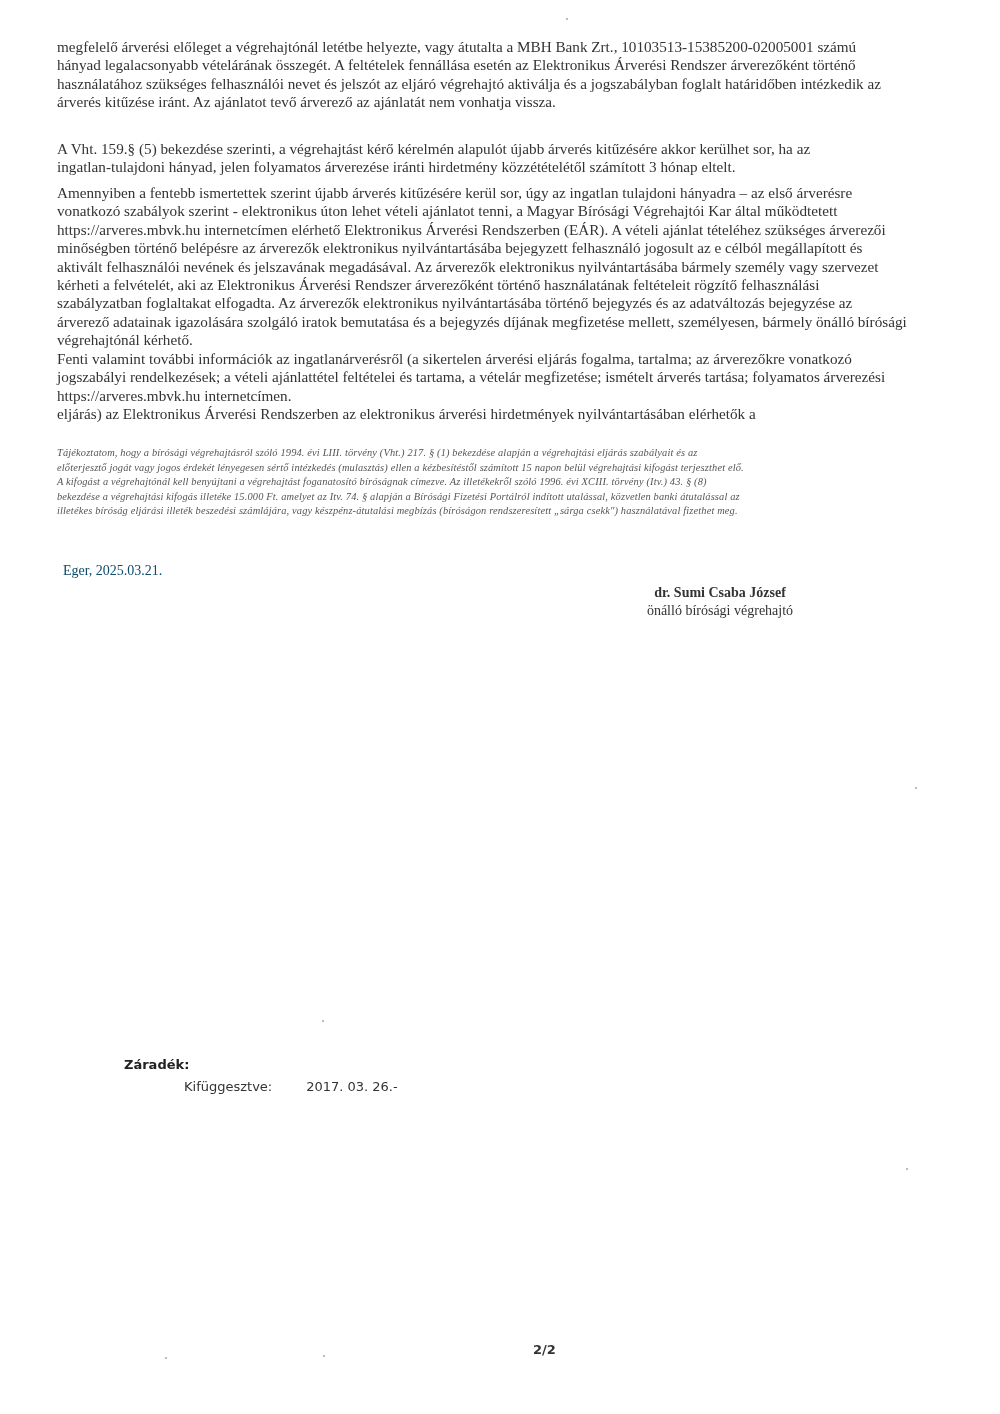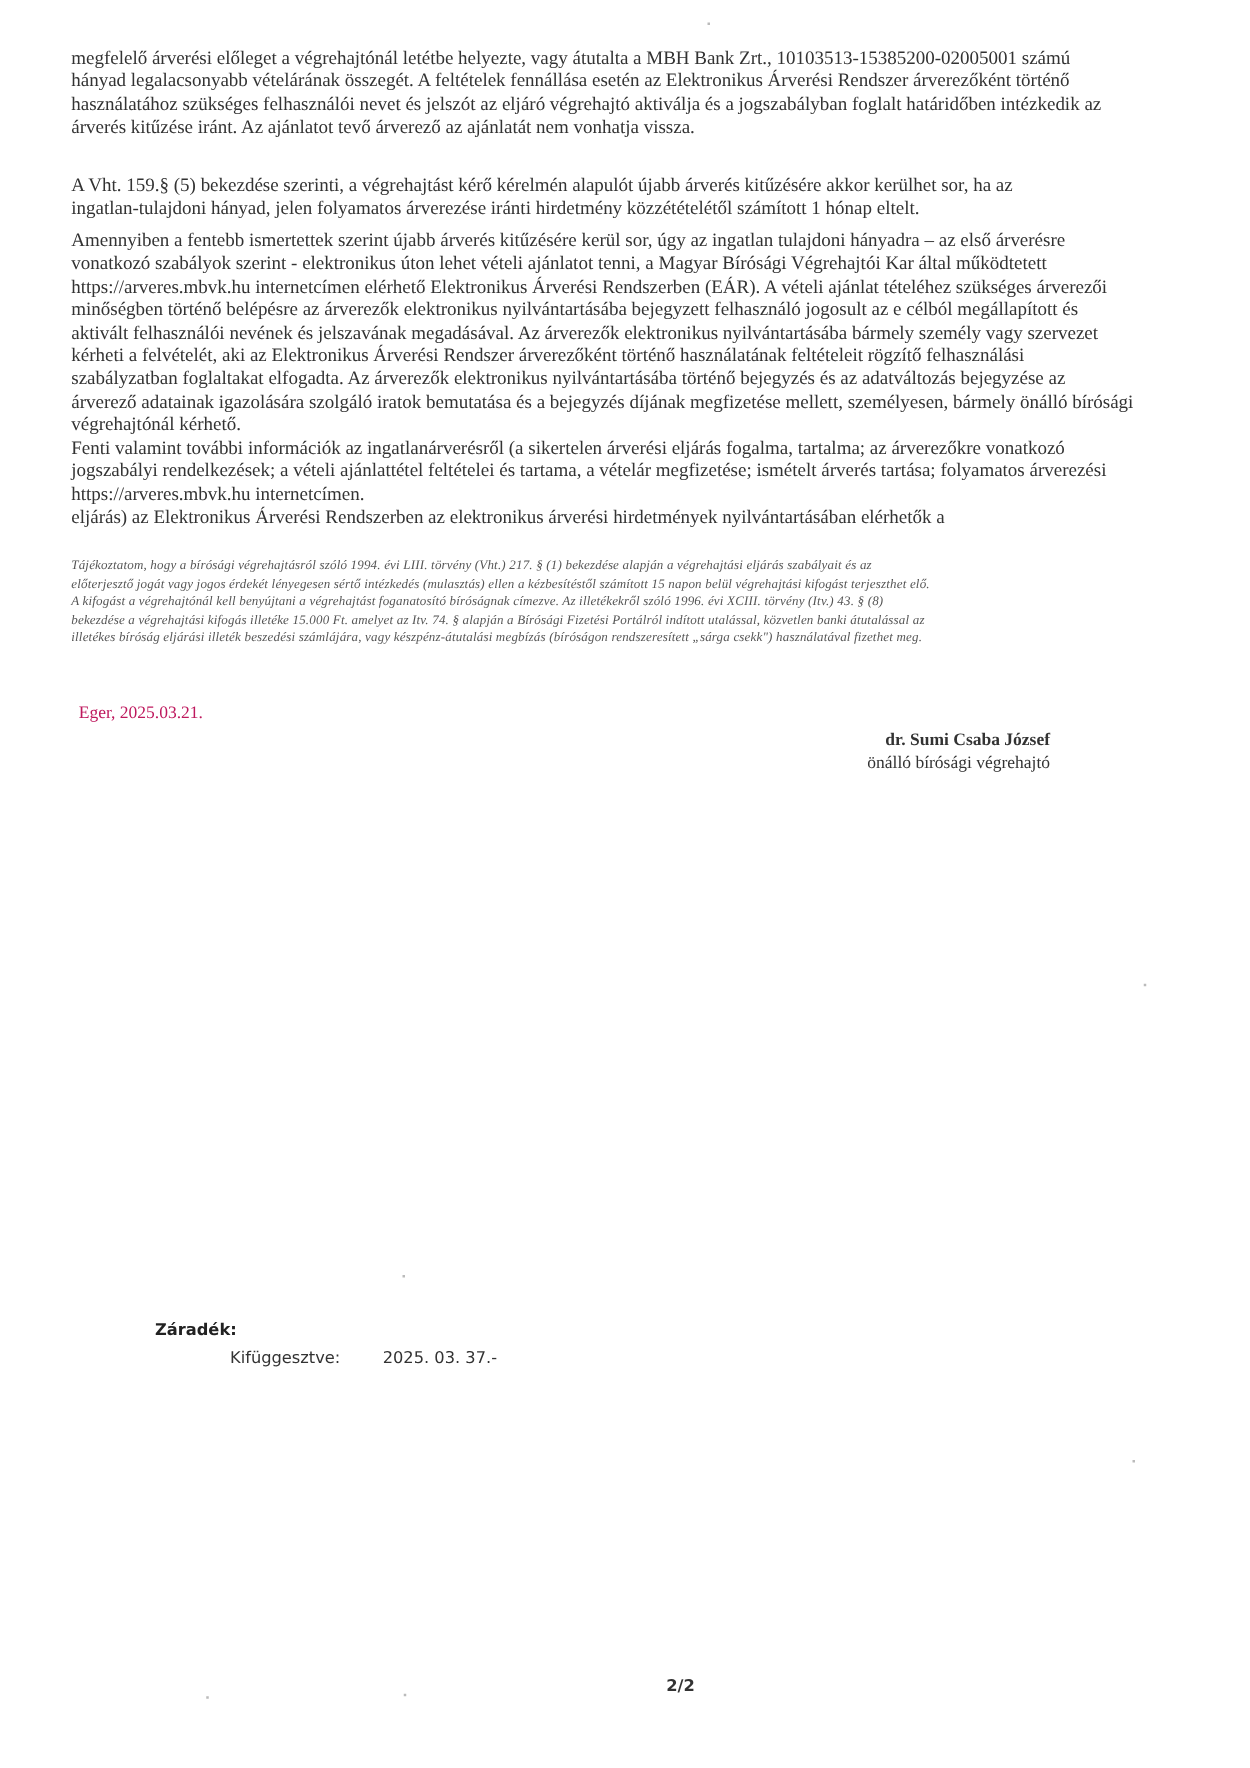--- a/index.html
+++ b/index.html
@@ -13,22 +13,22 @@
     .line { white-space: nowrap; display: block; }
     .p1 { top: 38px; }
     .p2 { top: 140px; }
     .p3 { top: 184px; }
     .p4 { top: 350px; }
     .notice {
       position: absolute; left: 57px; width: 890px; top: 446px;
       font-family: "Liberation Serif", serif; font-style: italic; font-size: 10.4px; line-height: 14.6px;
       color: #555; letter-spacing: 0.15px;
     }
-    .place-date { position: absolute; left: 63px; top: 563px; font-family: "Liberation Serif", serif; font-size: 14px; color: #be185d; }
-    .signature { position: absolute; left: 600px; width: 240px; top: 584px; text-align: right; font-family: "Liberation Serif", serif; font-size: 14px; color: #333; line-height: 18px; }
+    .place-date { position: absolute; left: 63px; top: 563px; font-family: "Liberation Serif", serif; font-size: 14px; color: #0c4a6e; }
+    .signature { position: absolute; left: 600px; width: 240px; top: 584px; text-align: center; font-family: "Liberation Serif", serif; font-size: 14px; color: #333; line-height: 18px; }
     .sig-name { font-weight: bold; }
     .clause { position: absolute; left: 112px; top: 1057px; font-family: "DejaVu Sans", sans-serif; font-size: 13px; color: #222; margin-left: 12px; }
     .clause-title { font-weight: bold; display: block; }
     .clause-row { position: absolute; left: 60px; top: 22px; white-space: nowrap; color: #333; }
     .clause-label { display: inline-block; width: 118px; }
     .page-number { position: absolute; left: 485px; top: 1342px; font-family: "DejaVu Sans", sans-serif; font-weight: bold; font-size: 13px; color: #333; margin-left: 48px; }
     .speck { position: absolute; width: 2px; height: 2px; background: #bbb; }
   </style>
 </head>
 <body>
@@ -37,21 +37,21 @@
 
   <div class="body-text p1">
     <span class="line">megfelelő árverési előleget a végrehajtónál letétbe helyezte, vagy átutalta a  MBH Bank Zrt., 10103513-15385200-02005001 számú</span>
     <span class="line">hányad legalacsonyabb vételárának összegét. A feltételek fennállása esetén az Elektronikus Árverési Rendszer árverezőként történő</span>
     <span class="line">használatához szükséges felhasználói nevet és jelszót az eljáró végrehajtó aktiválja és a jogszabályban foglalt határidőben intézkedik az</span>
     <span class="line">árverés kitűzése iránt. Az ajánlatot tevő árverező az ajánlatát nem vonhatja vissza.</span>
   </div>
 
   <div class="body-text p2">
     <span class="line">A Vht. 159.§ (5) bekezdése szerinti, a végrehajtást kérő kérelmén alapulót újabb árverés kitűzésére akkor kerülhet sor, ha az</span>
-    <span class="line">ingatlan-tulajdoni hányad, jelen folyamatos árverezése iránti hirdetmény közzétételétől számított 1 hónap eltelt.</span>
+    <span class="line">ingatlan-tulajdoni hányad, jelen folyamatos árverezése iránti hirdetmény közzétételétől számított 3 hónap eltelt.</span>
   </div>
 
   <div class="body-text p3">
     <span class="line">Amennyiben a fentebb ismertettek szerint újabb árverés kitűzésére kerül sor, úgy az ingatlan tulajdoni hányadra – az első árverésre</span>
     <span class="line">vonatkozó szabályok szerint -  elektronikus úton lehet vételi ajánlatot tenni, a Magyar Bírósági Végrehajtói Kar által működtetett</span>
     <span class="line">https://arveres.mbvk.hu internetcímen elérhető Elektronikus Árverési Rendszerben (EÁR). A vételi ajánlat tételéhez szükséges árverezői</span>
     <span class="line">minőségben történő belépésre az árverezők elektronikus nyilvántartásába bejegyzett felhasználó jogosult az e célból megállapított és</span>
     <span class="line">aktivált felhasználói nevének és jelszavának megadásával. Az árverezők elektronikus nyilvántartásába bármely személy vagy szervezet</span>
     <span class="line">kérheti a felvételét, aki az Elektronikus Árverési Rendszer árverezőként történő használatának feltételeit rögzítő felhasználási</span>
     <span class="line">szabályzatban foglaltakat elfogadta. Az árverezők elektronikus nyilvántartásába történő bejegyzés és az adatváltozás bejegyzése az</span>
@@ -78,21 +78,21 @@
 
   <div class="signature">
     <div class="sig-name">dr. Sumi Csaba József</div>
     <div>önálló bírósági végrehajtó</div>
   </div>
 
   <div class="clause">
     <span class="clause-title">Záradék:</span>
     <div class="clause-row">
       <span class="clause-label">Kifüggesztve:</span>
-      <span>2025. 03. 37.-</span>
+      <span>2017. 03. 26.-</span>
     </div>
   </div>
 
   <div class="page-number">2/2</div>
 
   <div class="speck" style="left:566px;top:18px;"></div>
   <div class="speck" style="left:915px;top:787px;"></div>
   <div class="speck" style="left:322px;top:1020px;"></div>
   <div class="speck" style="left:906px;top:1168px;"></div>
   <div class="speck" style="left:323px;top:1355px;"></div>

